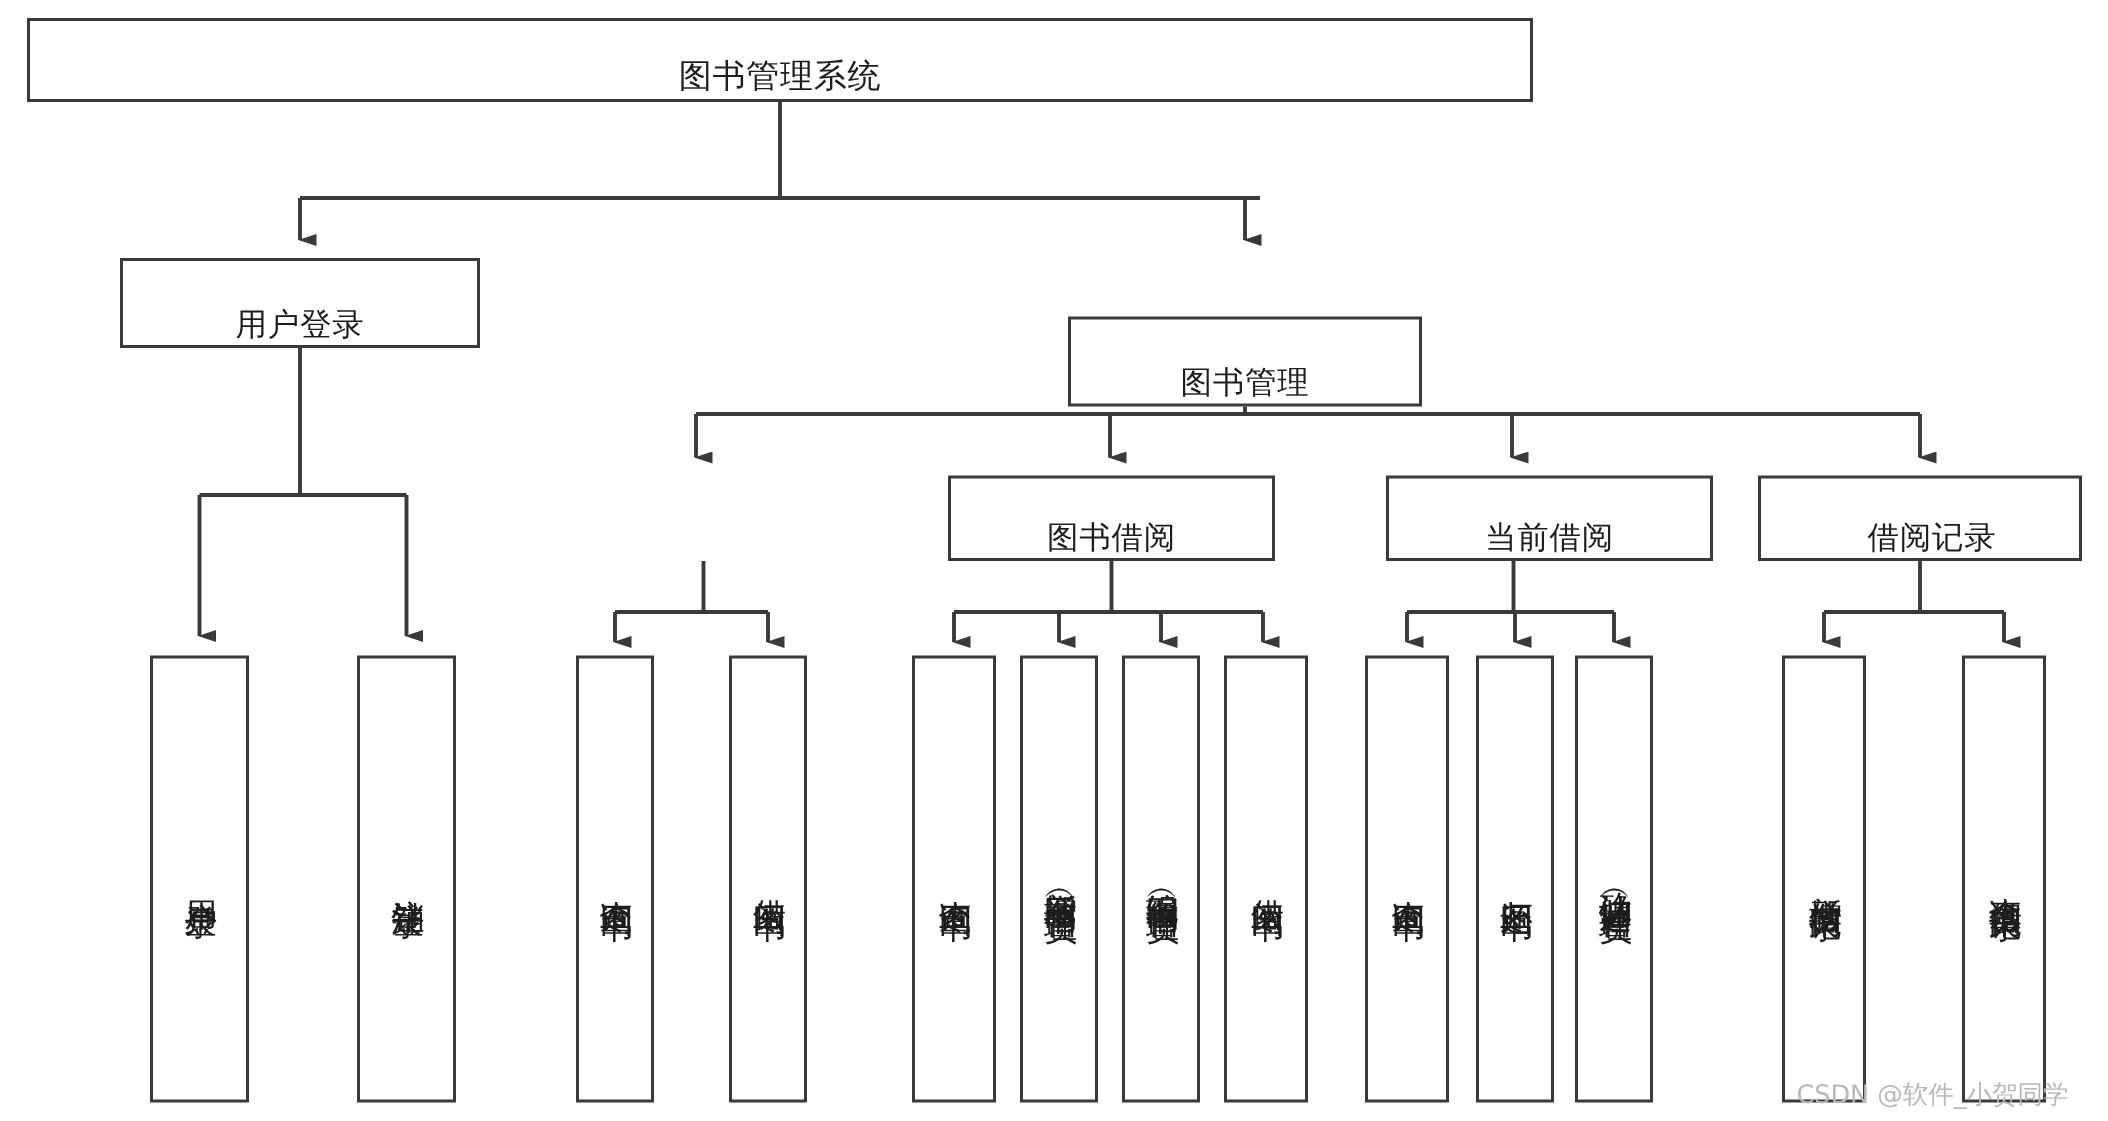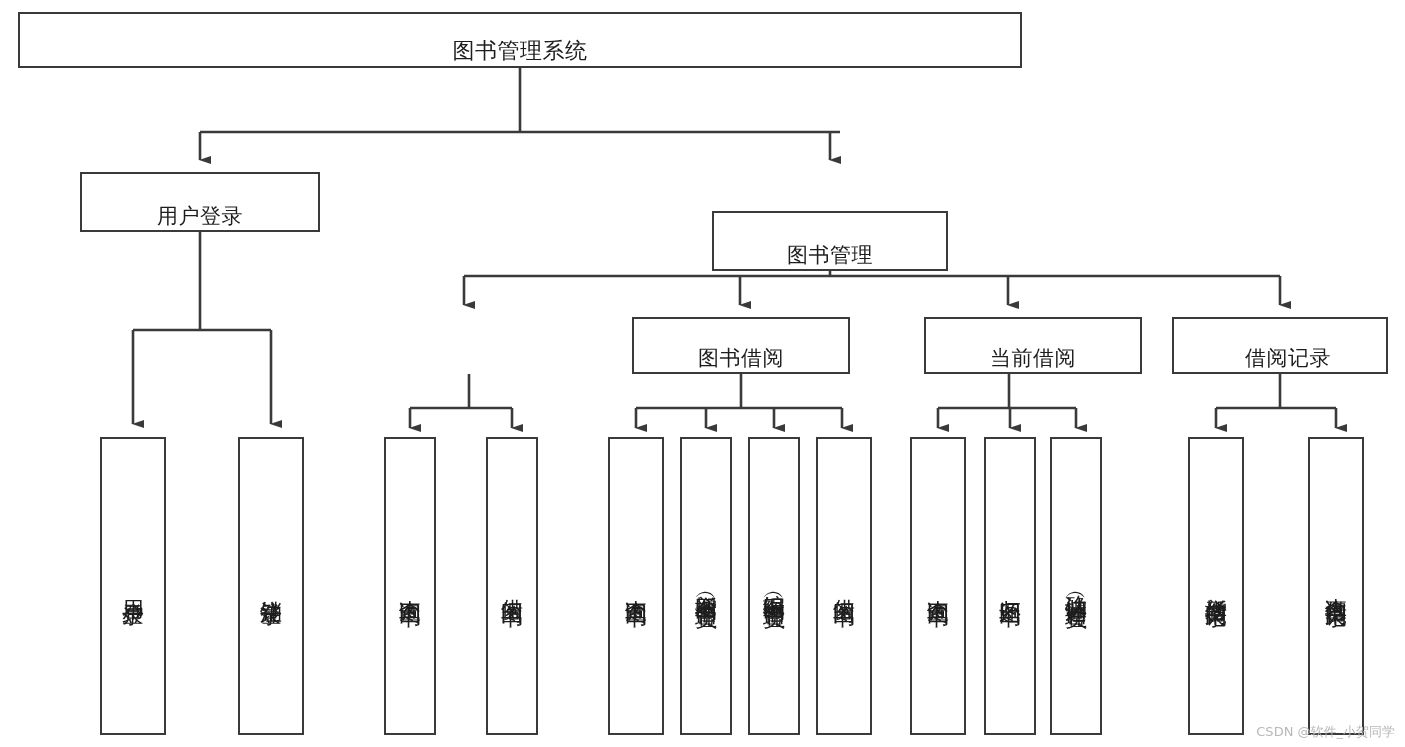--- a/index.html
+++ b/index.html
@@ -52,23 +52,23 @@
     writing-mode: vertical-rl;
     text-orientation: upright;
     display: block;
     max-height: 100%;
   }
   .node.title {
     font-size: 22px;
   }
   #watermark {
     position: absolute;
-    right: 10px;
+    right: 26px;
     bottom: 6px;
-    font-size: 13px;
+    font-size: 17px;
     color: #b8b8b8;
     font-family: "DejaVu Sans", "Liberation Sans", sans-serif;
     white-space: nowrap;
   }
 </style>
 </head>
 <body>
 
 <div id="canvas">
 

